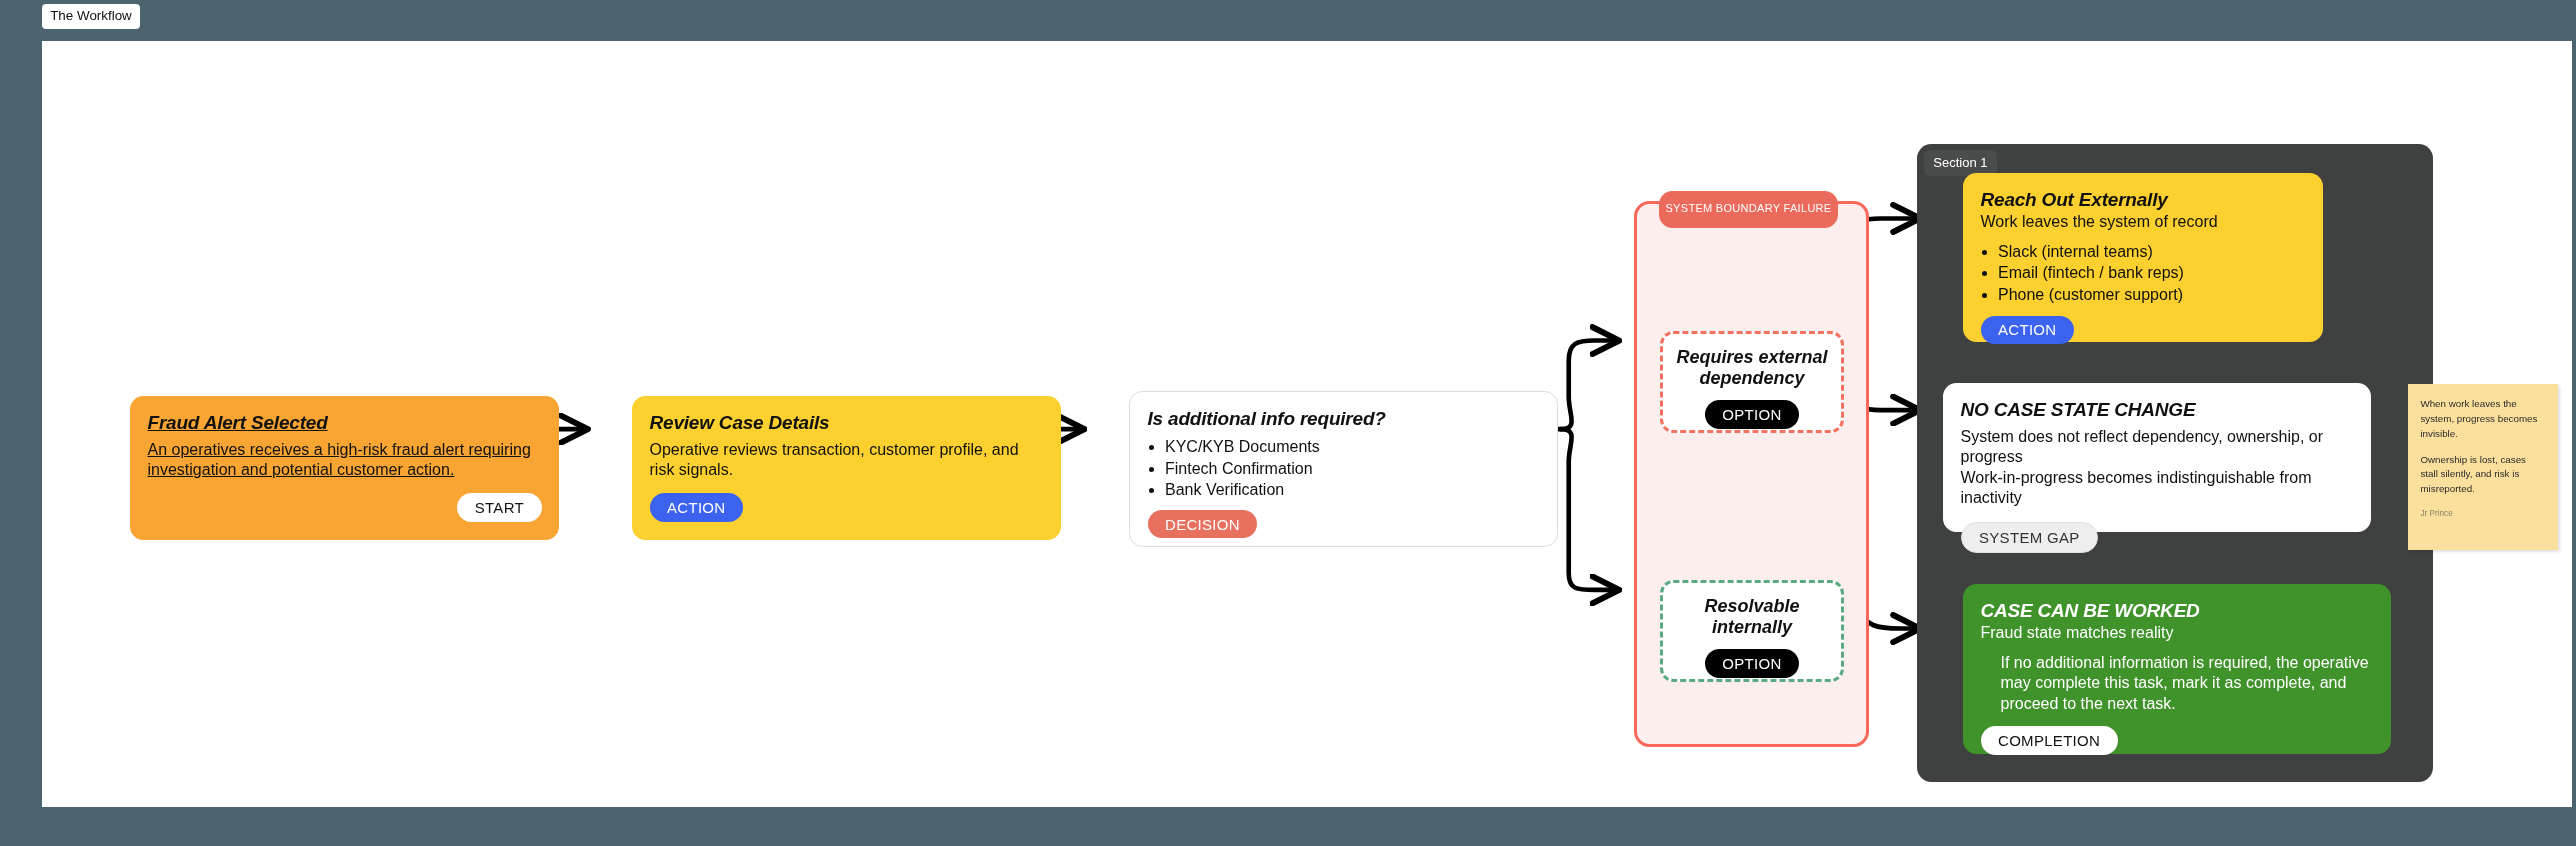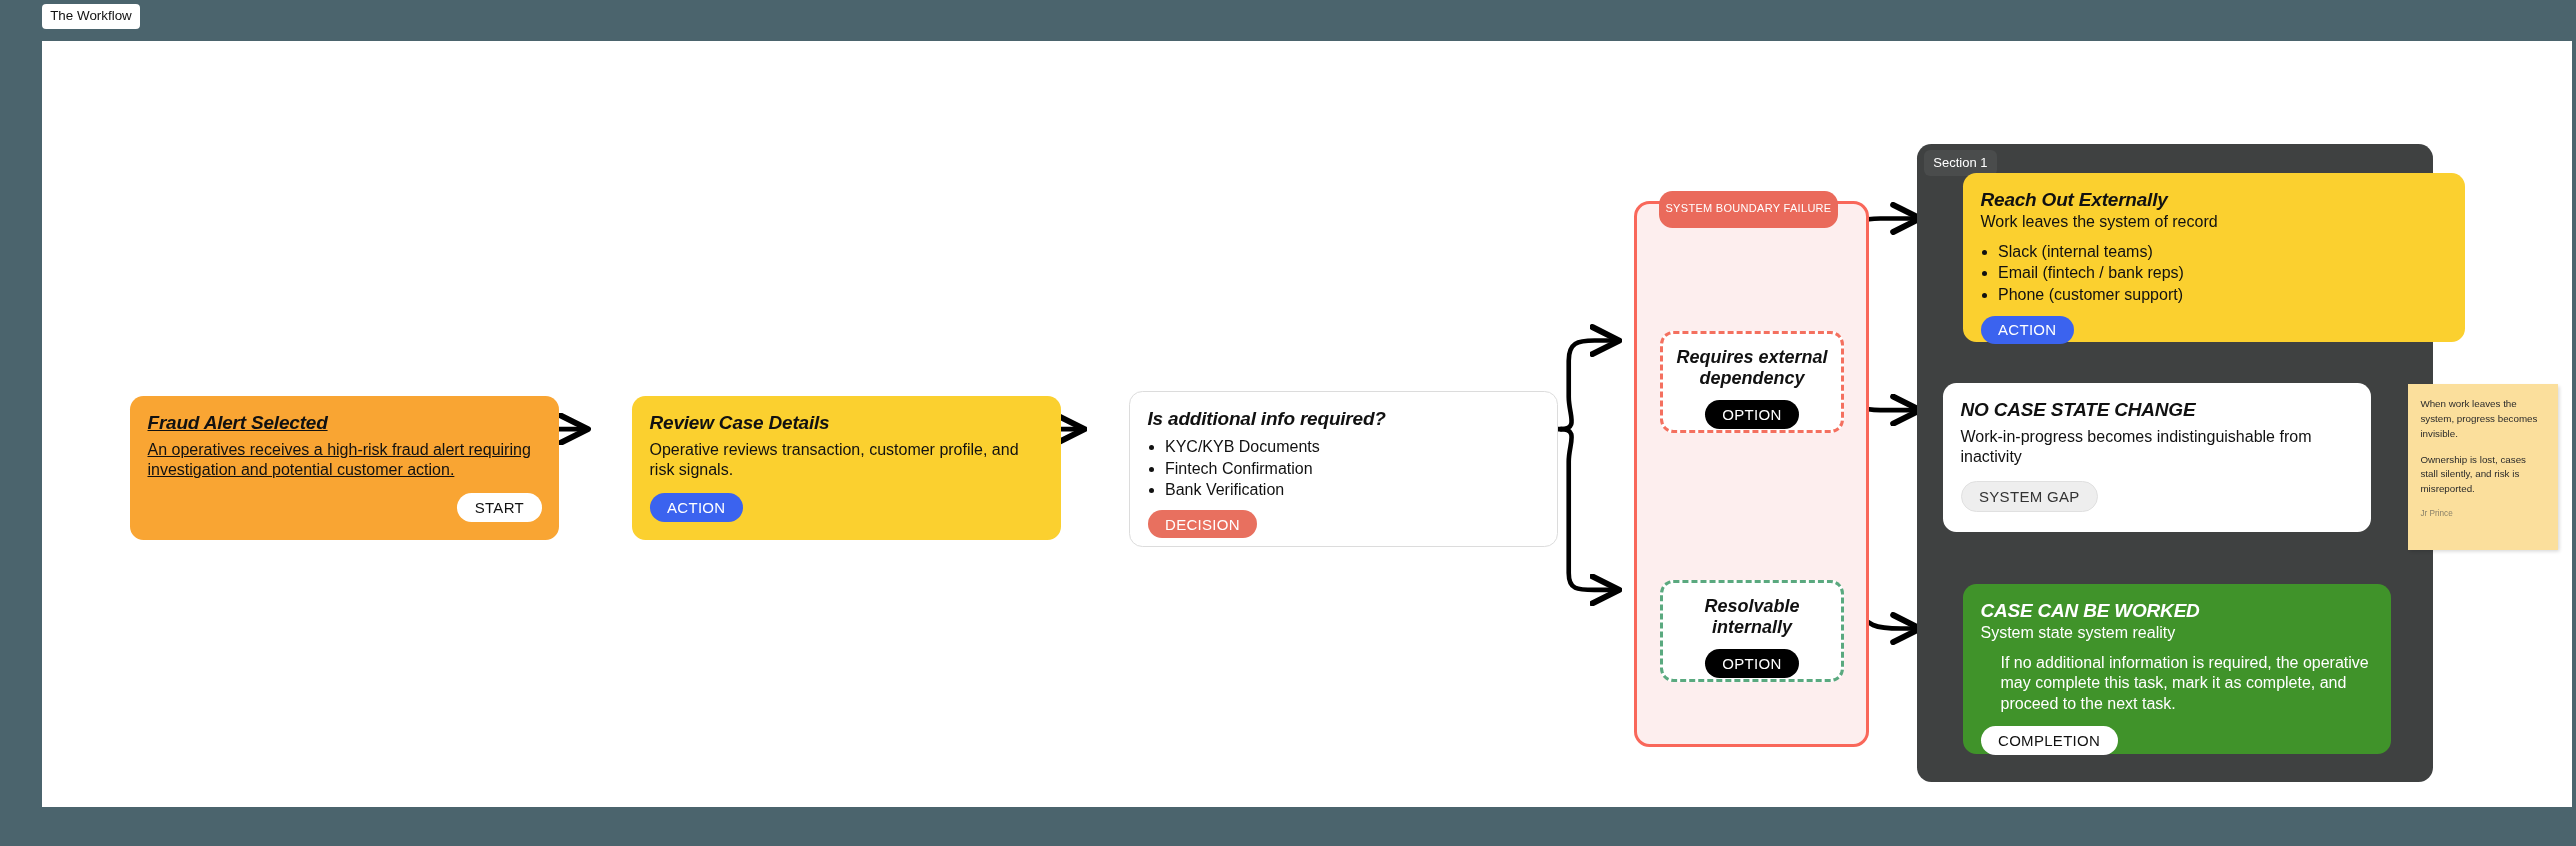--- a/index.html
+++ b/index.html
@@ -148,21 +148,21 @@
     background: #4a4c4c;
     color: #ffffff;
     border-radius: 6.2px;
     padding: 6.2px 9.3px 7.2px 9.3px;
     font-size: 13px; line-height: 1;
     white-space: nowrap;
   }
 
   
   #card-reach {
-    left: 1921px; top: 132px; width: 502px; height: 169px;
+    left: 1921px; top: 132px; width: 360px; height: 169px;
     background: #fbd02f;
   }
   #card-reach .n-title { margin-bottom: 2.1px; }
   #card-reach .n-sub { margin-bottom: 0; }
   #card-reach ul { margin-top: 8.2px; }
   #card-reach .btn-wrap { margin-top: 10.3px; }
 
   #card-nochange {
     left: 1901px; top: 342px; width: 428px; height: 149px;
     background: #ffffff;
@@ -300,29 +300,30 @@
         <li>Email (fintech / bank reps)</li>
         <li>Phone (customer support)</li>
       </ul>
       <div class="btn-wrap">
         <span class="pill pill-blue">ACTION</span>
       </div>
     </div>
 
     <div class="node" id="card-nochange">
       <div class="n-title">NO CASE STATE CHANGE</div>
+      <div class="n-sub">System does not reflect dependency, ownership, or progress</div>
       <div class="n-sub">Work-in-progress becomes indistinguishable from inactivity</div>
       <div class="btn-wrap">
         <span class="pill pill-grey">SYSTEM GAP</span>
       </div>
     </div>
 
     <div class="node" id="card-worked">
       <div class="n-title">CASE CAN BE WORKED</div>
-      <div class="n-sub">System state system reality</div>
+      <div class="n-sub">Fraud state matches reality</div>
       <div class="n-body">If no additional information is required, the operative may complete this task, mark it as complete, and proceed to the next task.</div>
       <div class="btn-wrap">
         <span class="pill pill-white">COMPLETION</span>
       </div>
     </div>
 
     <div class="sticky">
       <p>When work leaves the system, progress becomes invisible.</p>
       <p>Ownership is lost, cases stall silently, and risk is misreported.</p>
       <div class="author">Jr Prince</div>

